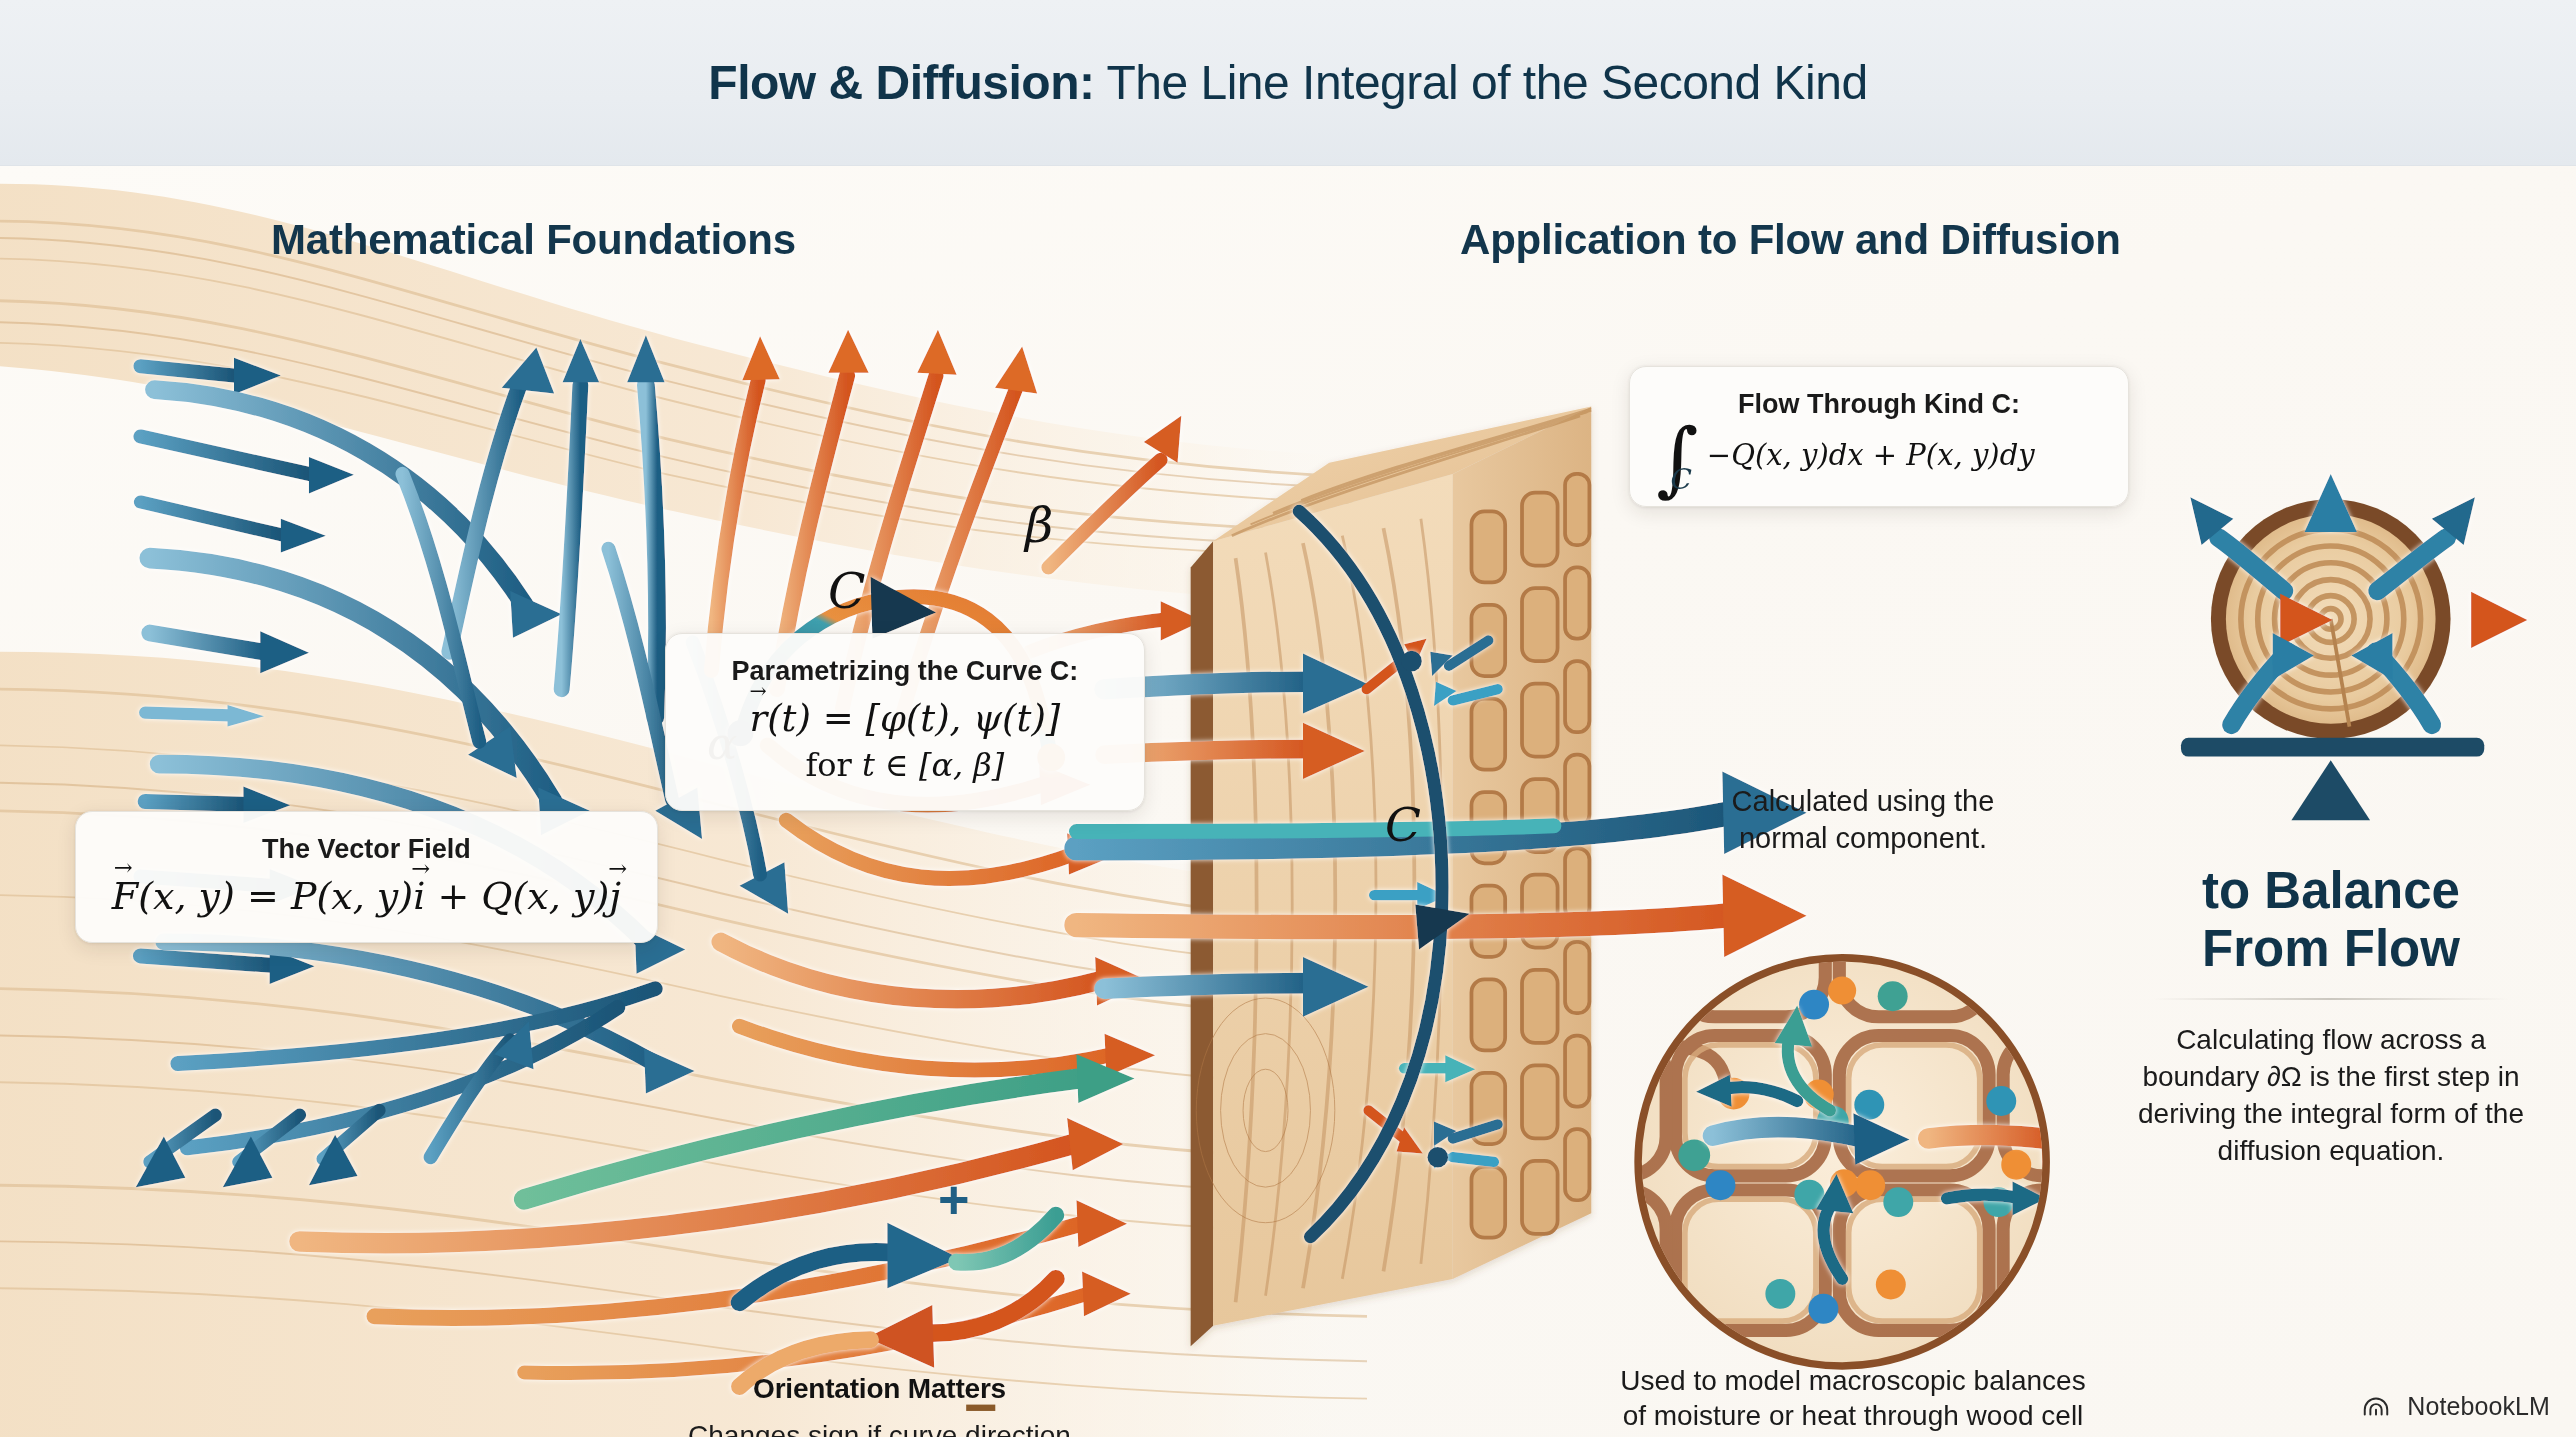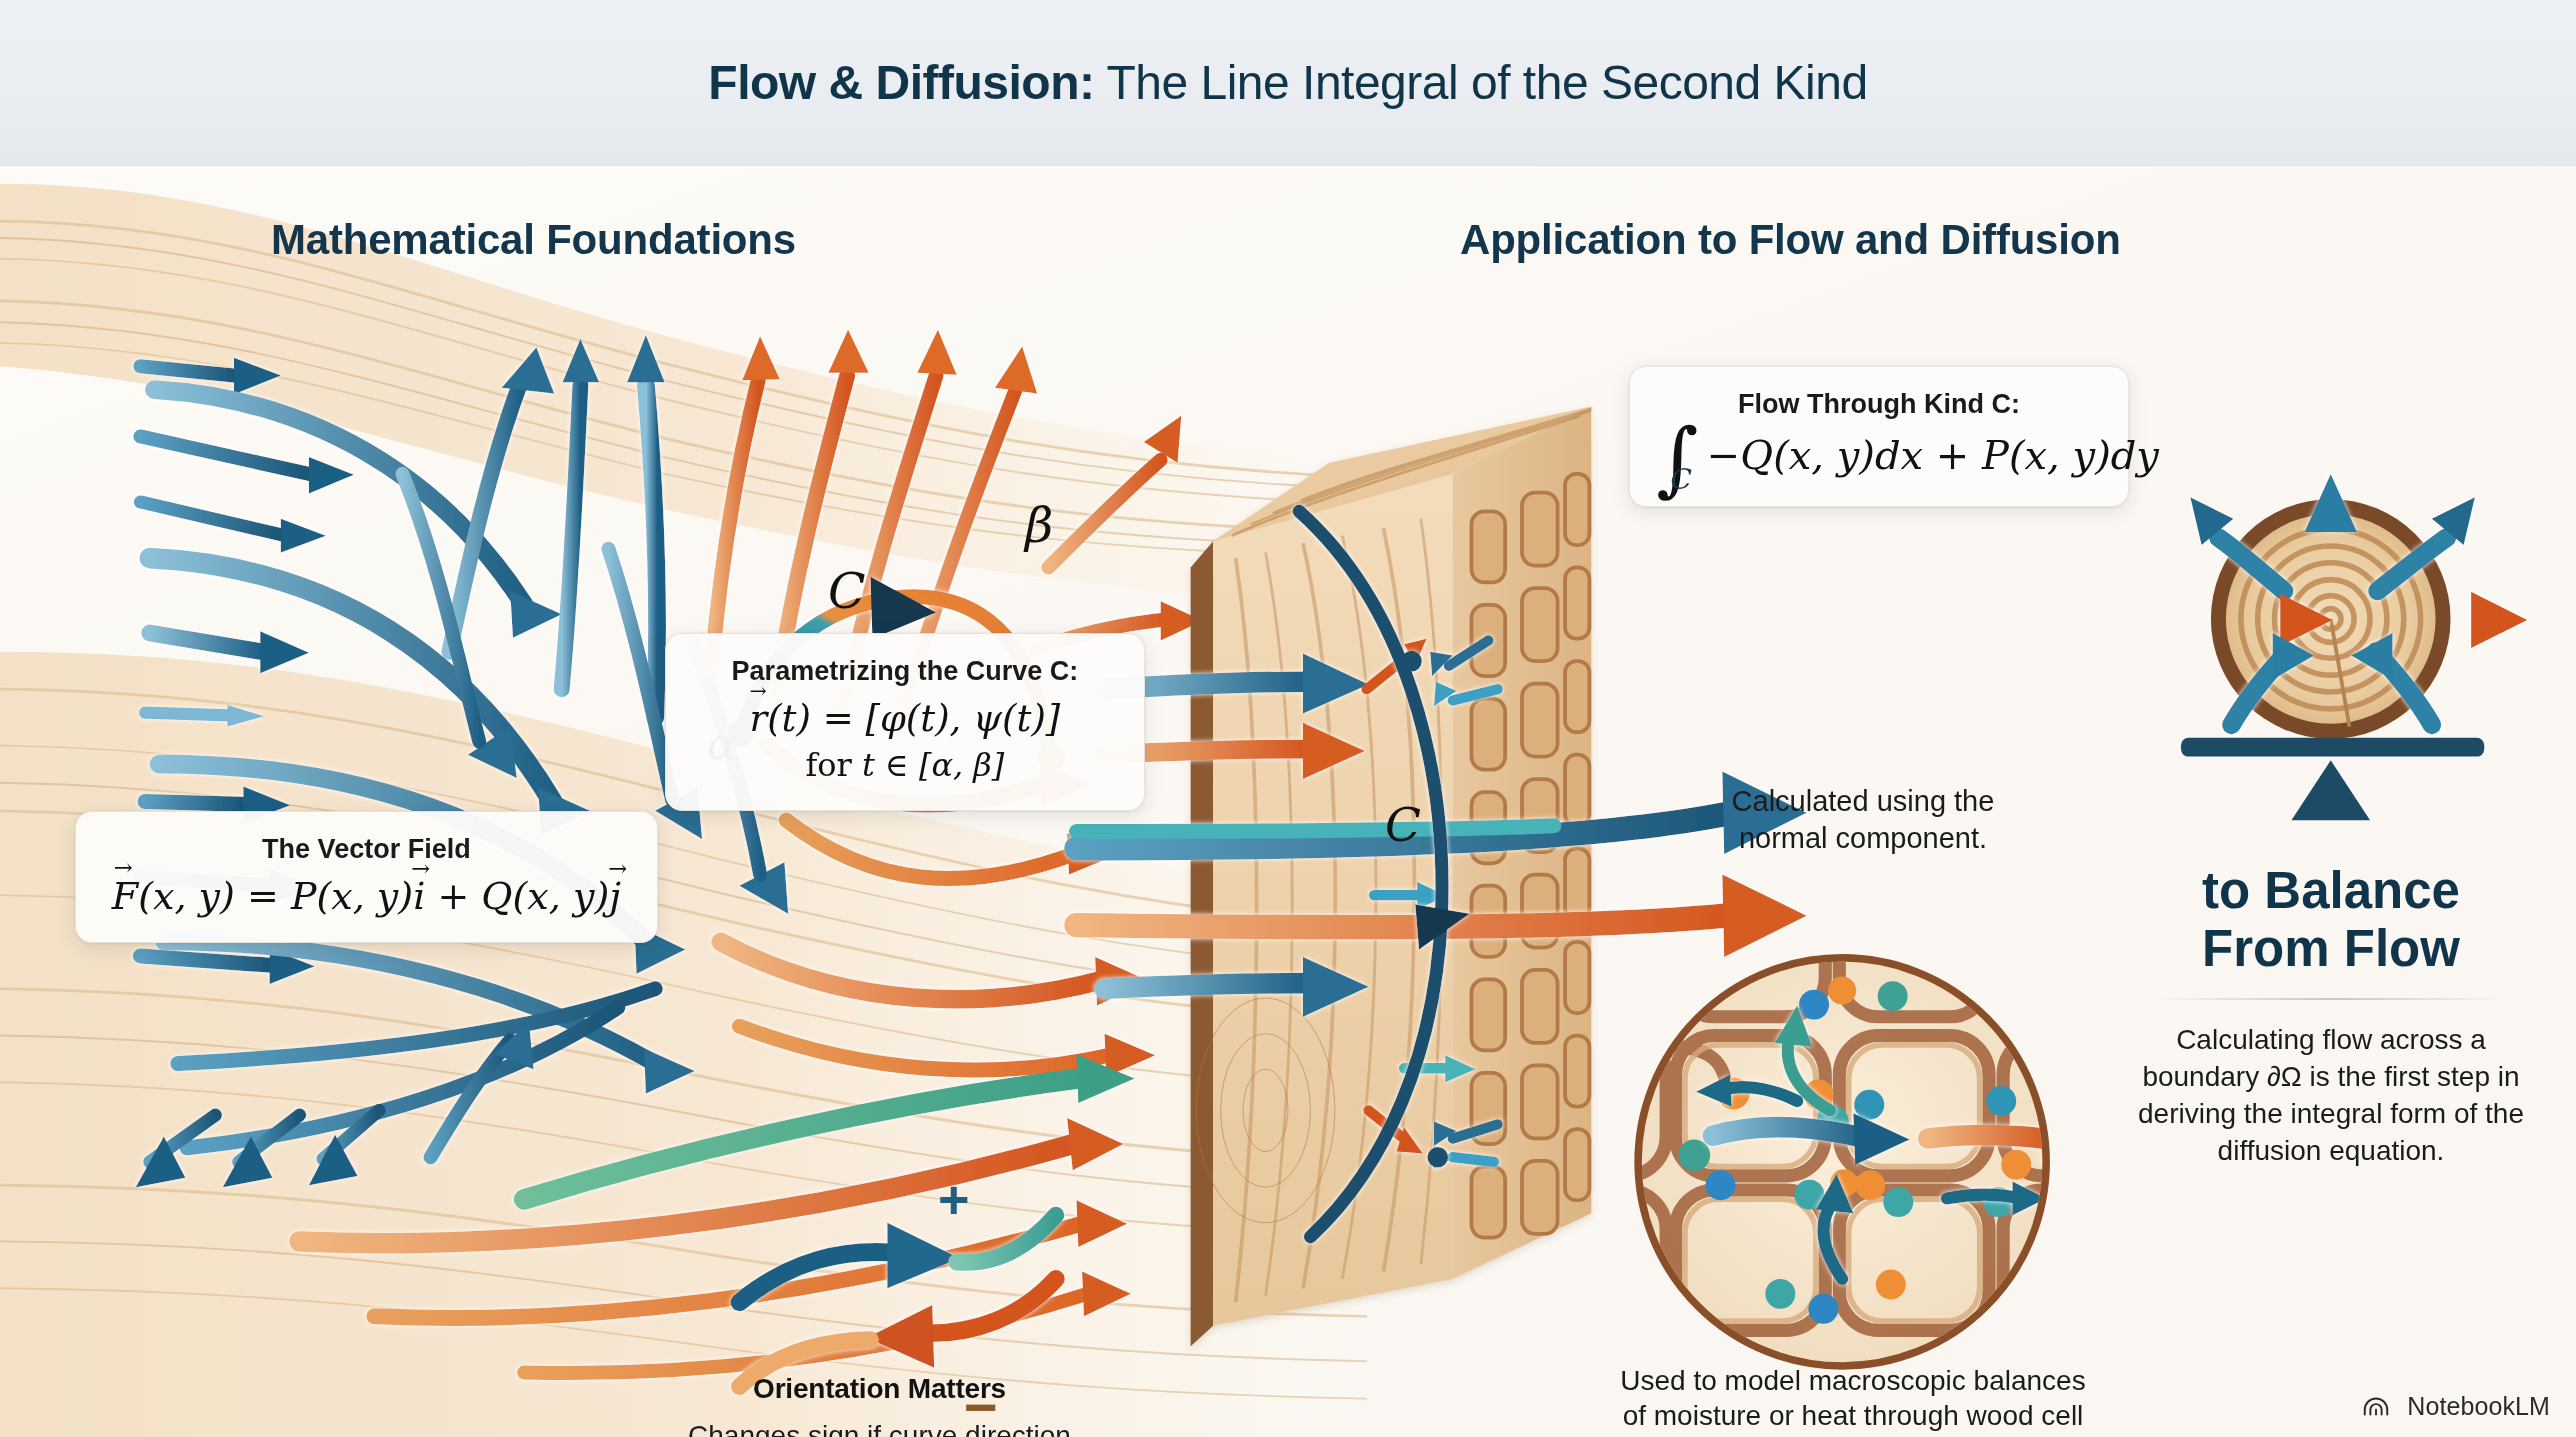--- a/index.html
+++ b/index.html
@@ -63,21 +63,21 @@
   #card-param{left:665px;top:468px;width:459px;padding:20.6px 9.4px 22.5px;}
   #card-param .ct{margin-bottom:7.5px;}
   #card-param .f1{font-size:37px;line-height:1.35;}
   #card-param .f2{font-size:32px;line-height:1.35;}
 
   #card-flow{left:1629px;top:201px;width:468px;padding:20.6px 15px 19px;}
   #card-flow .ct{margin-bottom:3.7px;}
   #card-flow .frow{display:flex;align-items:center;justify-content:flex-start;padding-left:11.2px;}
   #card-flow .intg{font-family:"DejaVu Serif",serif;font-size:81px;line-height:.78;position:relative;top:3.7px;}
   #card-flow .sub{font-family:"DejaVu Serif",serif;font-style:italic;font-size:28px;position:relative;top:24px;left:-28px;}
-  #card-flow .body{font-size:40px;margin-left:-13px;}
+  #card-flow .body{font-size:29px;margin-left:-13px;}
 
   
   .caption{position:absolute;text-align:center;z-index:31;color:#141414;}
   .caption .hd{font-weight:bold;font-size:28px;margin-bottom:13px;color:#121212;letter-spacing:-0.2px;}
   .caption .bd{font-size:28px;line-height:1.26;color:#1b1b1b;}
 
   #cap-normal{left:1676px;top:618px;width:374px;}
   #cap-normal .bd{font-size:29px;}
   #cap-orient{left:683px;top:1208px;width:393px;}
   #cap-diff{left:1619px;top:1198px;width:468px;}

